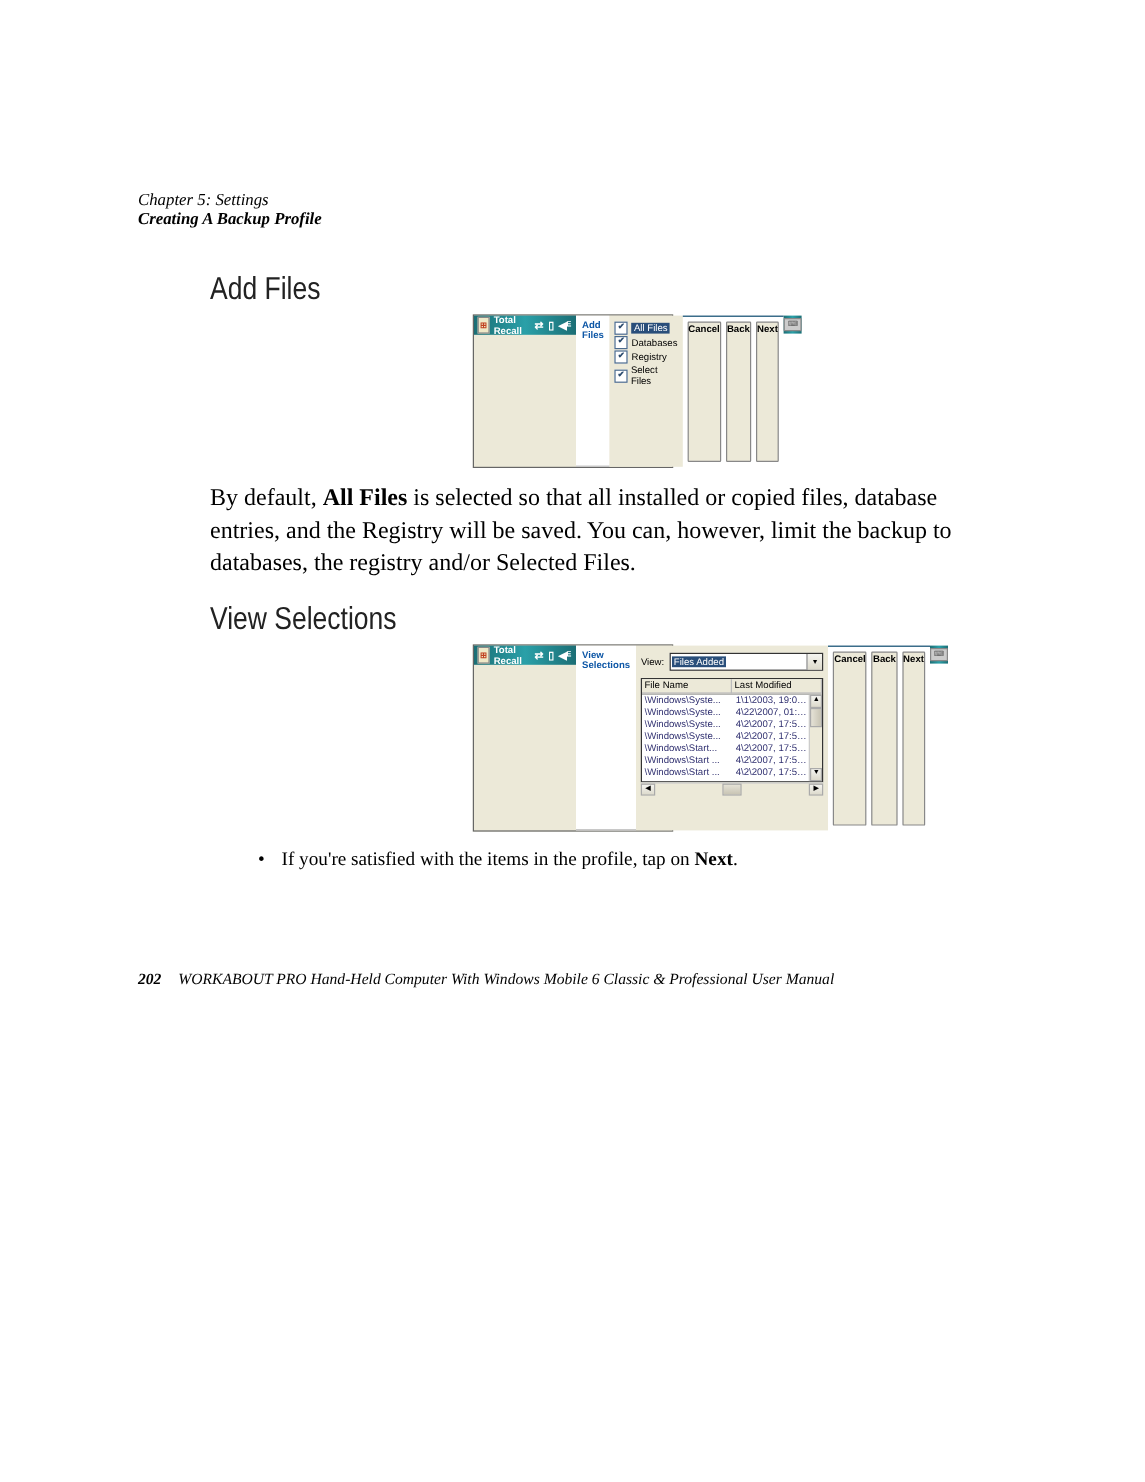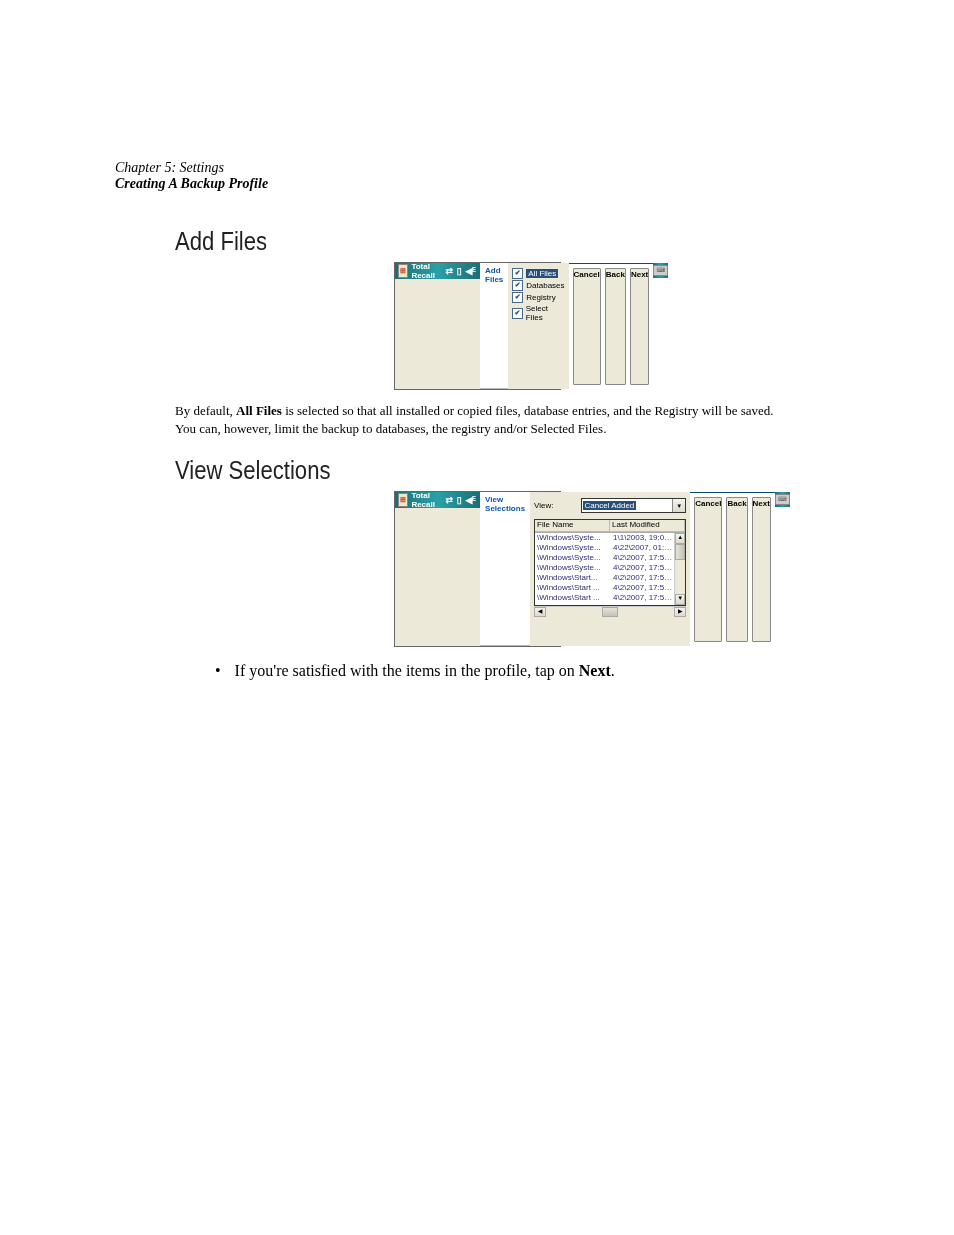--- a/index.html
+++ b/index.html
@@ -38,21 +38,21 @@
     font-family: Arial, Helvetica, sans-serif;
     font-weight: normal;
     font-size: 24px;
     letter-spacing: 0px;
     margin: 18px 0 8px 60px;
     color: #222;
     transform: scaleY(1.1) scaleX(0.92);
     transform-origin: left top;
   }
   .body-text {
-    font-size: 13px;
+    font-size: 20px;
     line-height: 1.35;
     margin: 8px 0 8px 60px;
     max-width: 620px;
   }
   ul.bullets {
     margin: 6px 0 6px 100px;
     padding: 0;
     list-style: none;
   }
   ul.bullets li::before {
@@ -176,21 +176,20 @@
     font-size: 6px;
     color: #555;
     text-align: center;
   }
 
   
   .vs-view-row {
     display: flex;
     align-items: center;
     margin: 4px 2px 6px 2px;
-    gap: 23px;
   }
   .vs-view-row label {
     margin-right: 4px;
   }
   .dropdown {
     flex: 1;
     height: 13px;
     border: 1px solid #333;
     background: #fff;
     display: flex;
@@ -383,21 +382,21 @@
         <div class="spacer"></div>
         <div class="ticon">⇄</div>
         <div class="ticon">▯</div>
         <div class="ticon">◀ᴱ</div>
       </div>
       <div class="window-subtitle">View Selections</div>
       <div class="content-area vs-content">
         <div class="vs-view-row">
           <label>View:</label>
           <div class="dropdown">
-            <span class="sel">Cancel Added</span>
+            <span class="sel">Files Added</span>
             <div class="arrow"></div>
           </div>
         </div>
         <div class="tablebox">
           <div class="thead">
             <div class="th">File Name</div>
             <div class="th">Last Modified</div>
           </div>
           <div class="tbody-scroll">
             <div class="tbody" id="tbody2">
@@ -457,13 +456,17 @@
       </div>
     </div>
   </div>
 
   <ul class="bullets">
     <li>
       <span>If you're satisfied with the items in the profile, tap on </span><b>Next</b><span>.</span>
     </li>
   </ul>
 
+  <div class="footer">
+    <span class="pn">202</span>
+    <span>WORKABOUT PRO Hand-Held Computer With Windows Mobile 6 Classic &amp; Professional User Manual</span>
+  </div>
 </div>
 
 </body></html>

